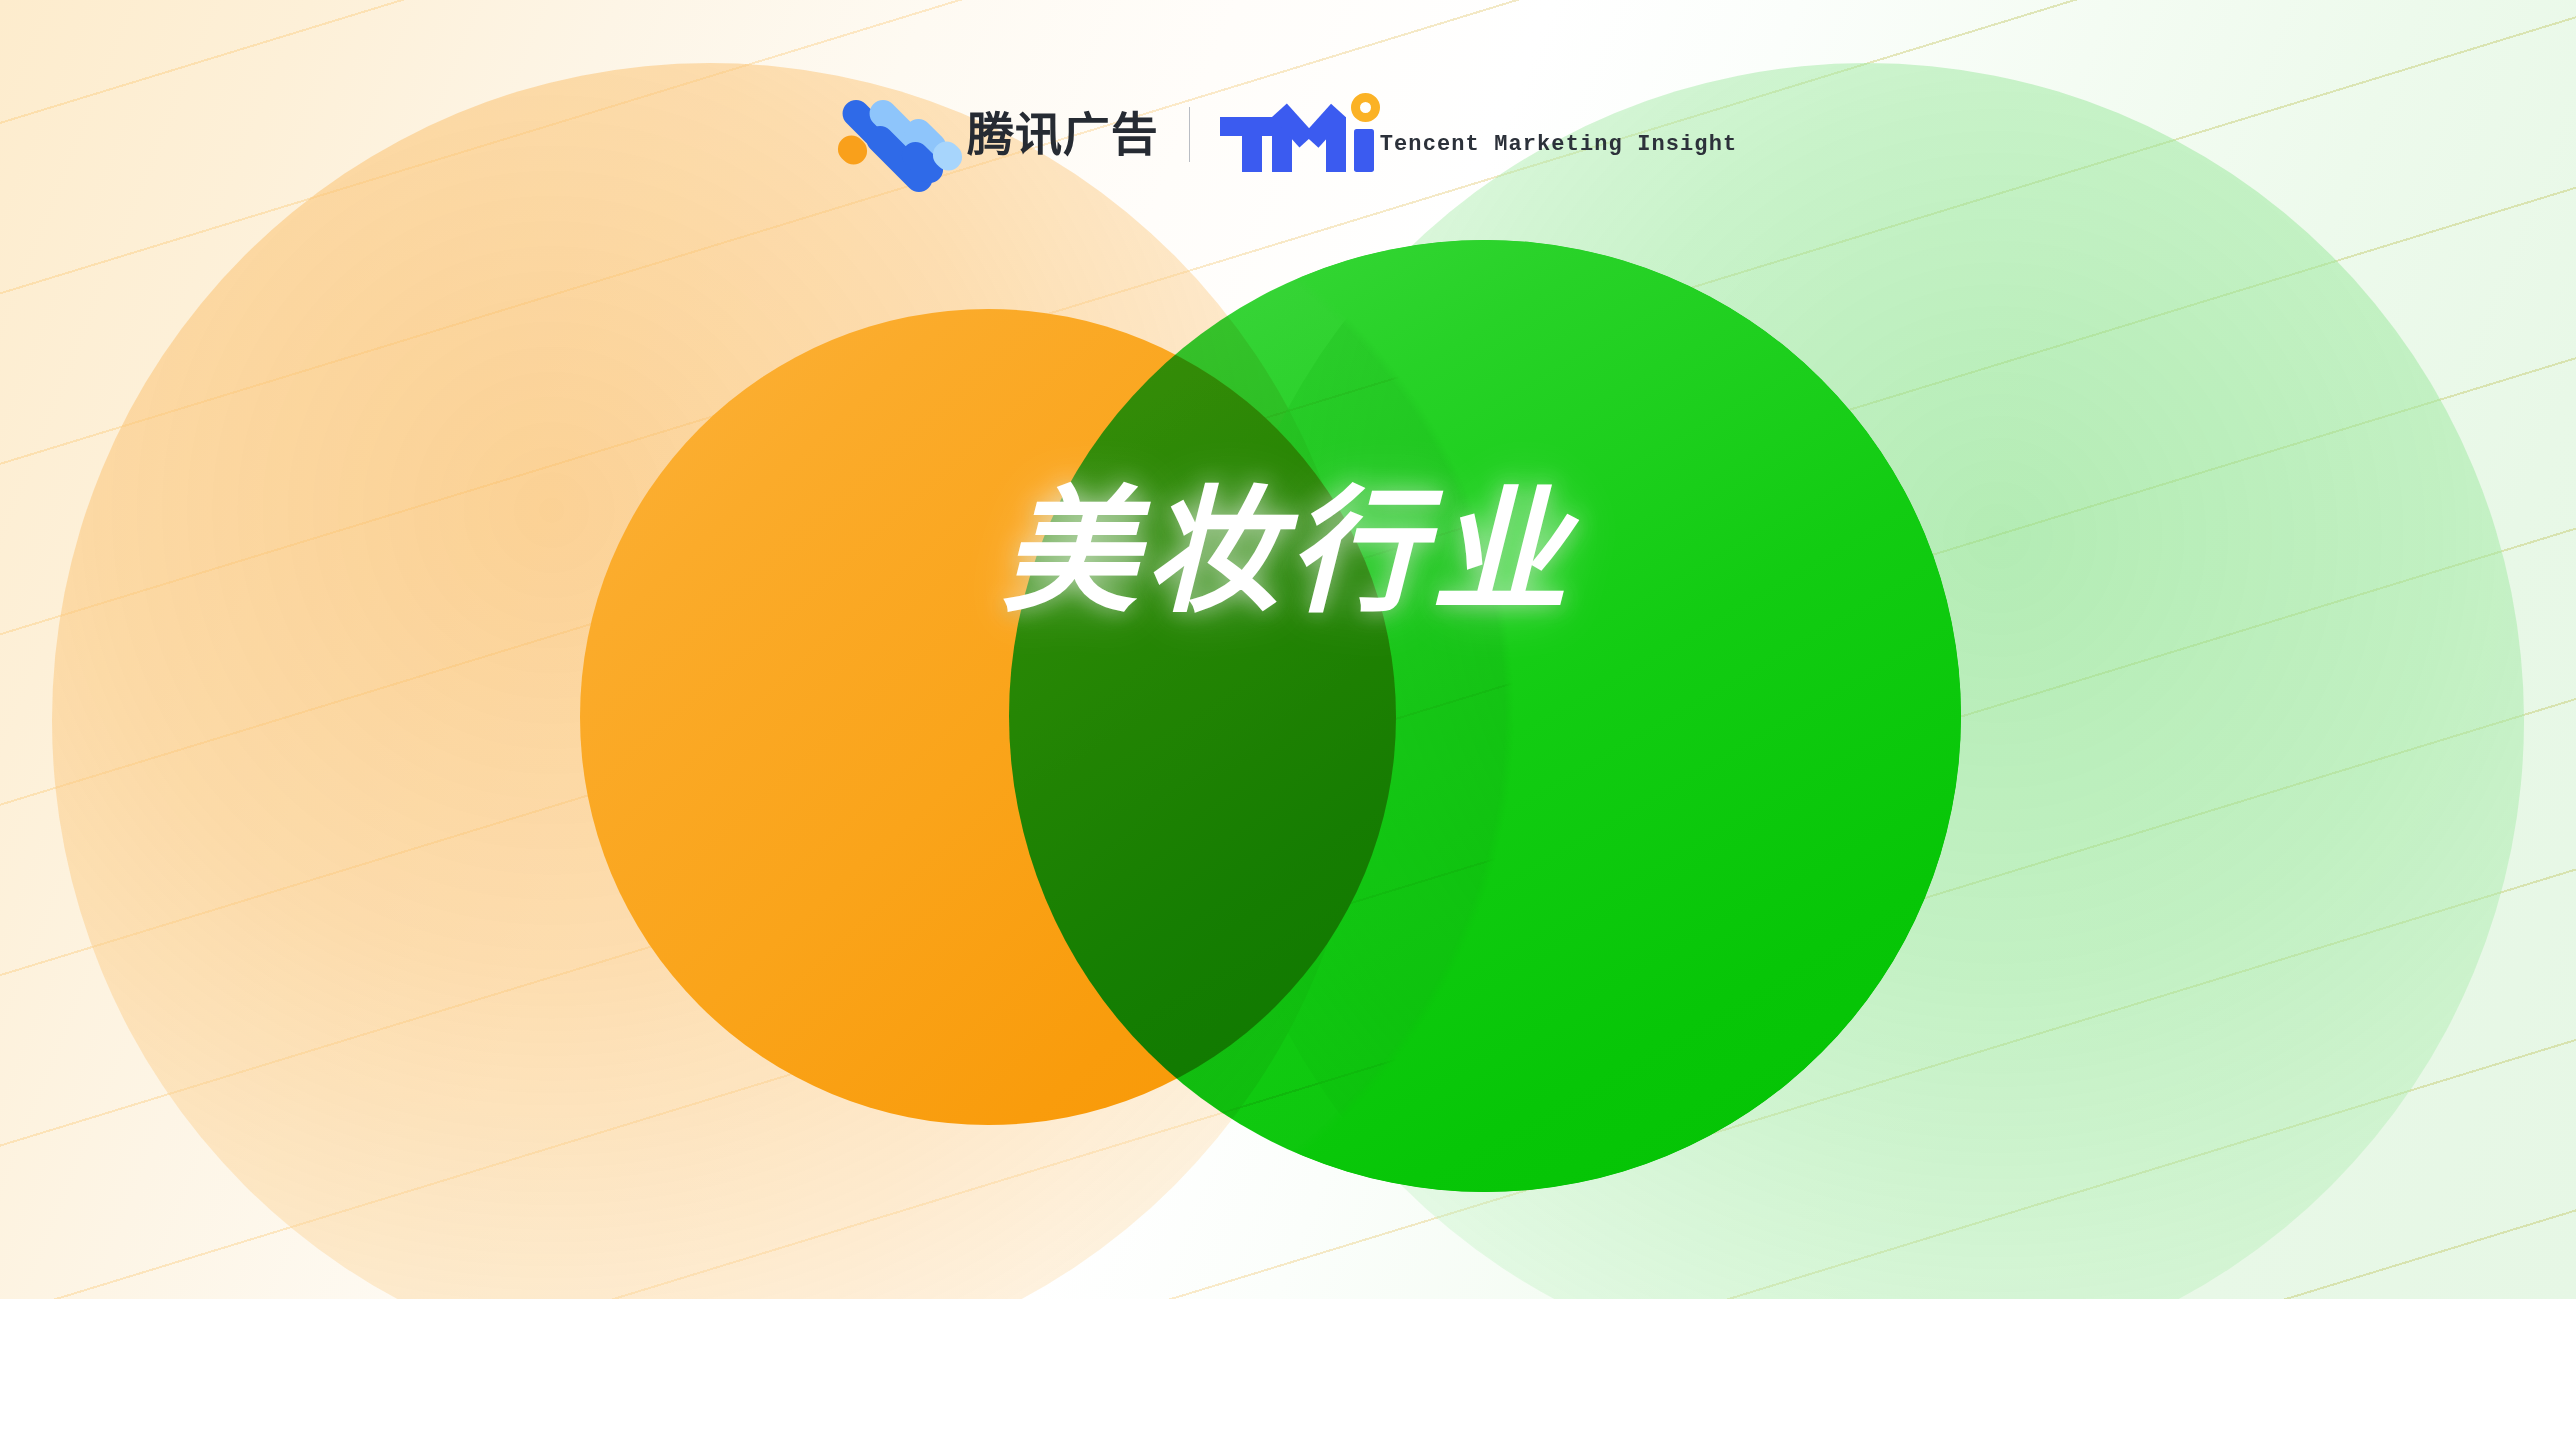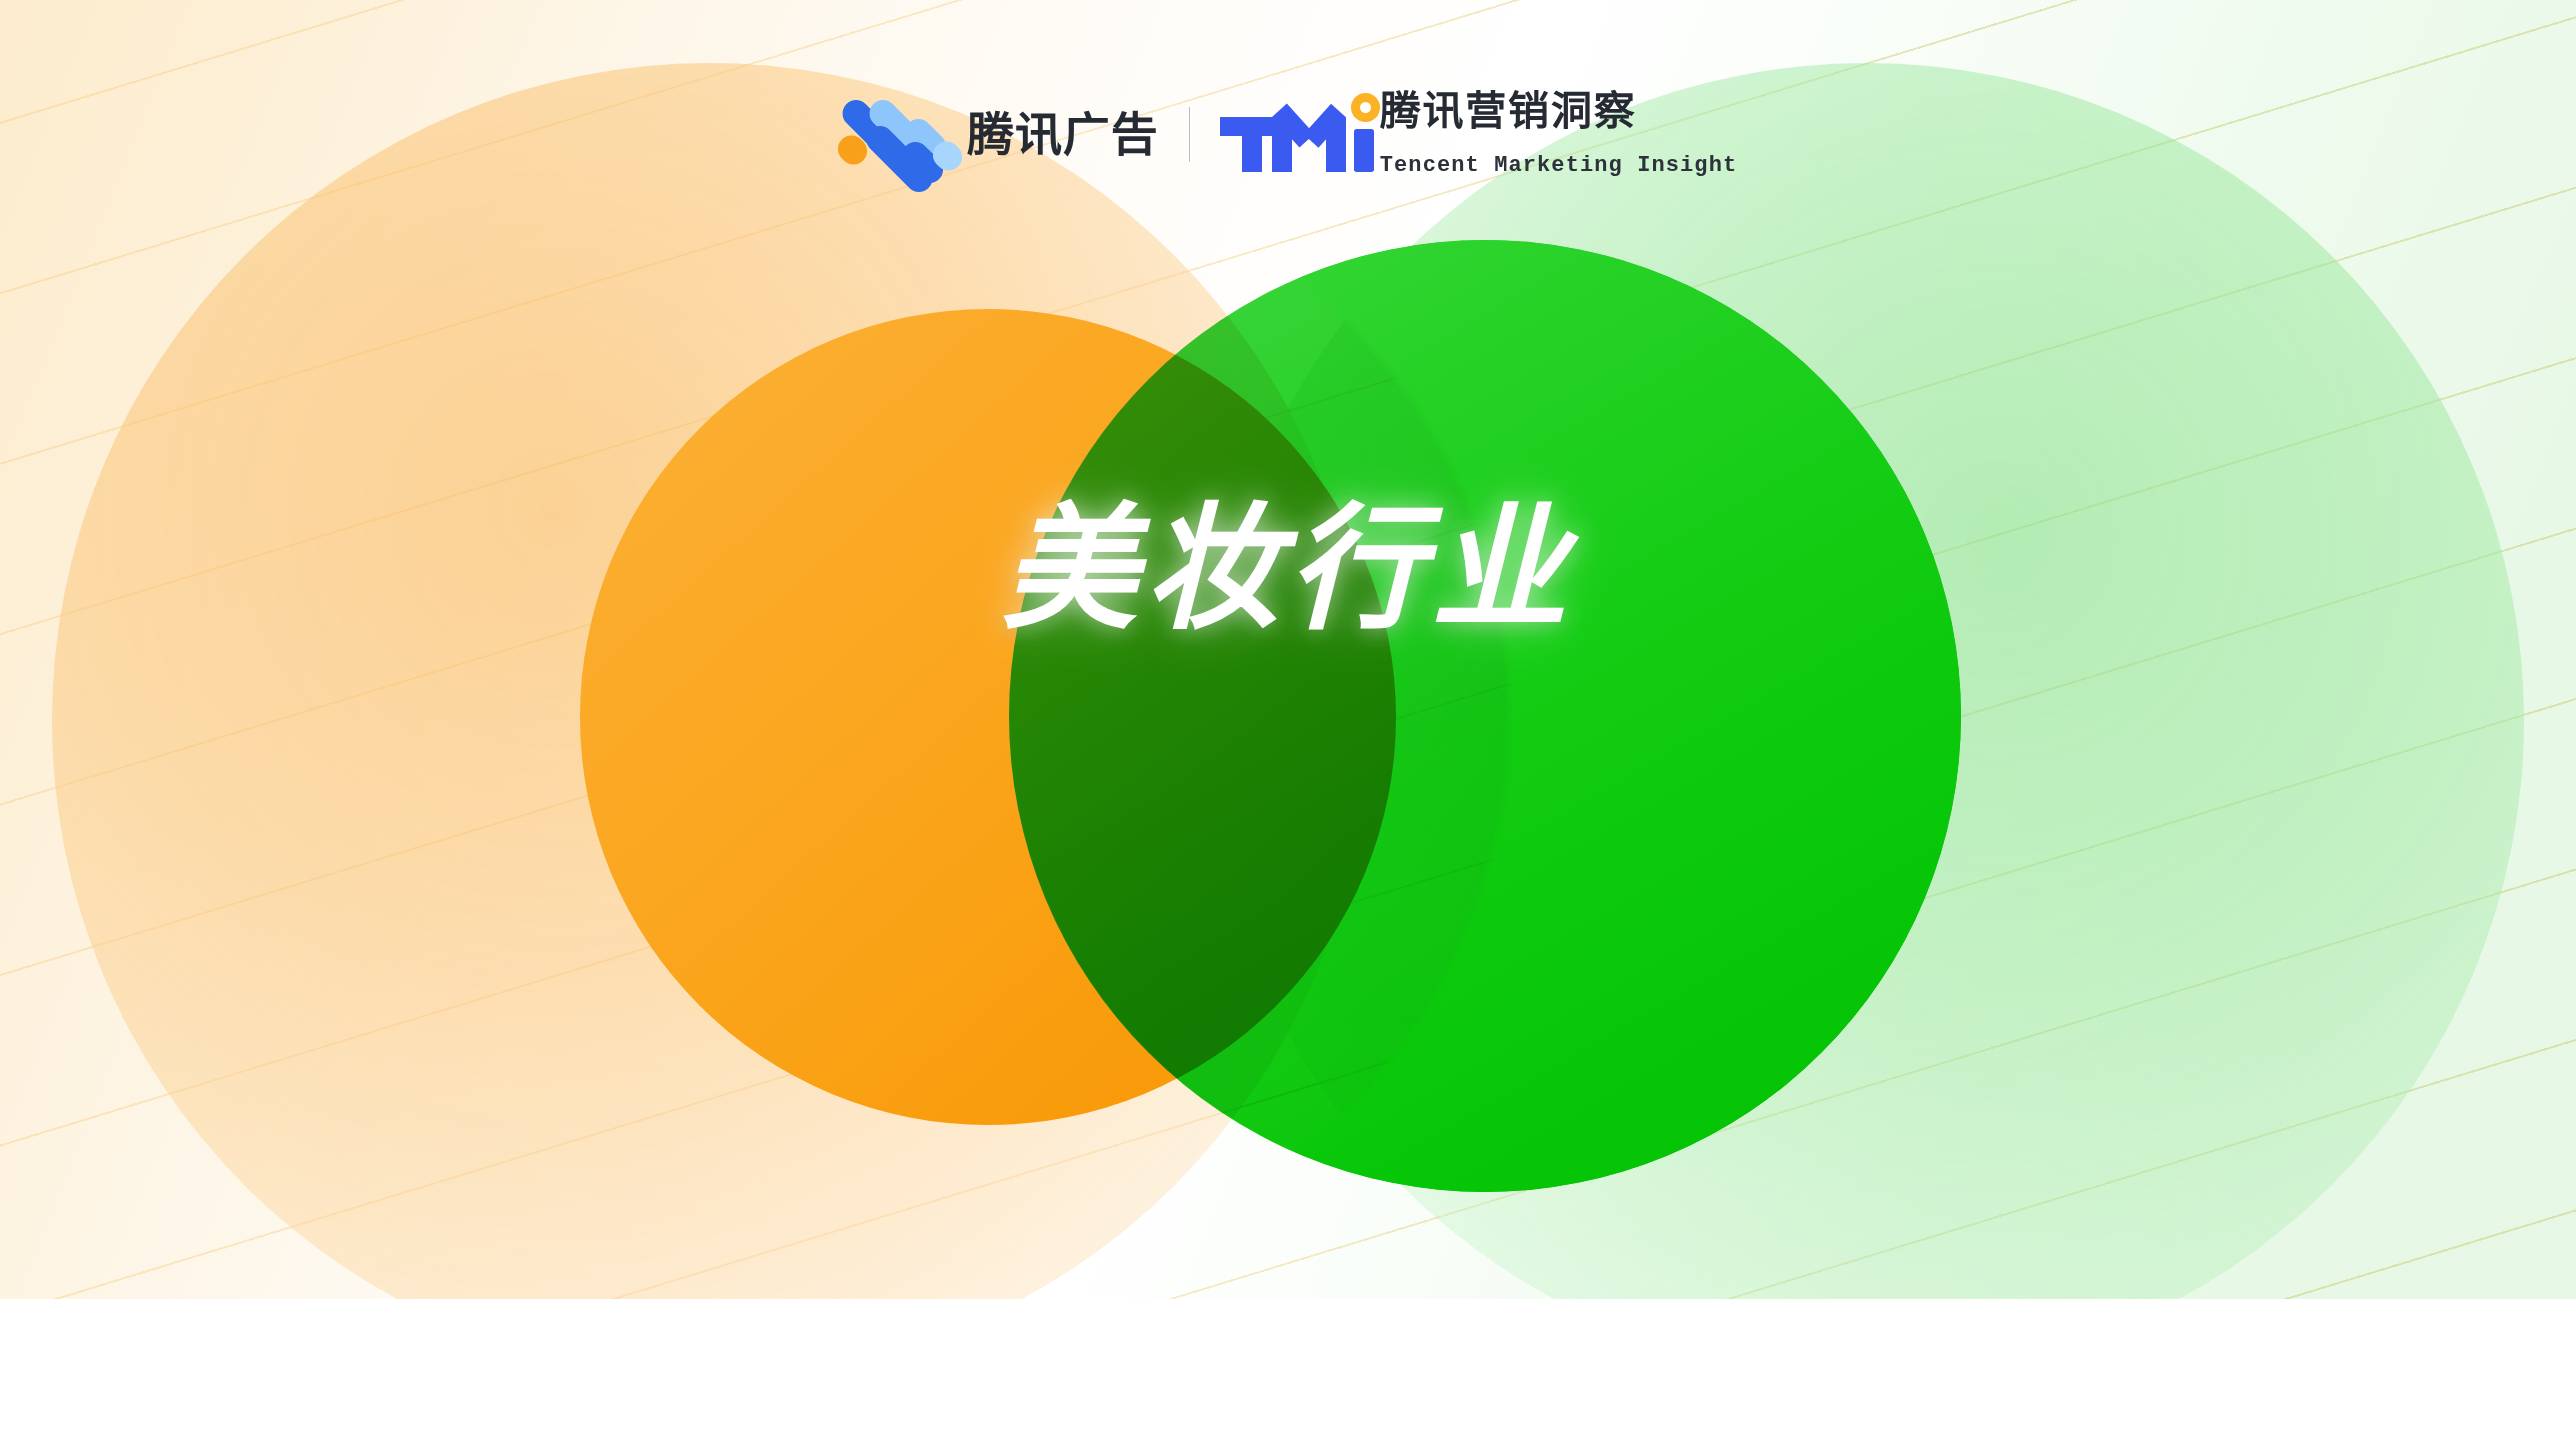--- a/index.html
+++ b/index.html
@@ -135,21 +135,21 @@
     position:absolute;left:0;right:0;top:465px;
     text-align:center;pointer-events:none;
   }
   #headline .line{
     color:#ffffff;font-weight:900;font-style:italic;
     font-family:"DejaVu Sans","Liberation Sans",sans-serif;
     letter-spacing:7.2px;
     text-shadow:0 0 23px rgba(255,255,255,0.55),0 0 54px rgba(255,255,255,0.35),0 5.4px 16px rgba(60,120,40,0.18);
     white-space:nowrap;
   }
-  #headline-line1{font-size:136px;line-height:1.28;margin-top:17px;}
+  #headline-line1{font-size:136px;line-height:1.28;}
   #headline-line2{font-size:154px;line-height:1.30;}
 </style>
 </head>
 <body>
 
 <div id="stage">
 
   <div class="hairlines"></div>
   <div class="hairlines g"></div>
 
@@ -184,21 +184,20 @@
 
         <span class="m-leg" style="left:52px; top:19.7px; width:19.7px; height:55px;"></span>
         <span class="m-leg" style="left:52px; top:19.7px; width:19.7px; height:41px; transform:rotate(-42deg); transform-origin:top left;"></span>
         <span class="m-leg" style="left:106px;top:19.7px; width:19.7px; height:41px; transform:rotate(42deg); transform-origin:top right;"></span>
         <span class="m-leg" style="left:106px;top:19.7px; width:19.7px; height:55px;"></span>
 
         <span class="i-bar" style="left:134px;top:32px; width:19.7px; height:43px;"></span>
         <span class="i-dot" style="left:131px;top:-3.6px; width:29px; height:29px;"></span>
       </span>
       <span id="tmi-words">
-        <span id="tmi-cn">腾讯营销洞察</span>
         <span id="tmi-en">Tencent Marketing Insight</span>
       </span>
     </div>
 
   </div>
 
   <div id="headline">
     <div class="line" id="headline-line1">美妆行业</div>
   </div>
 

